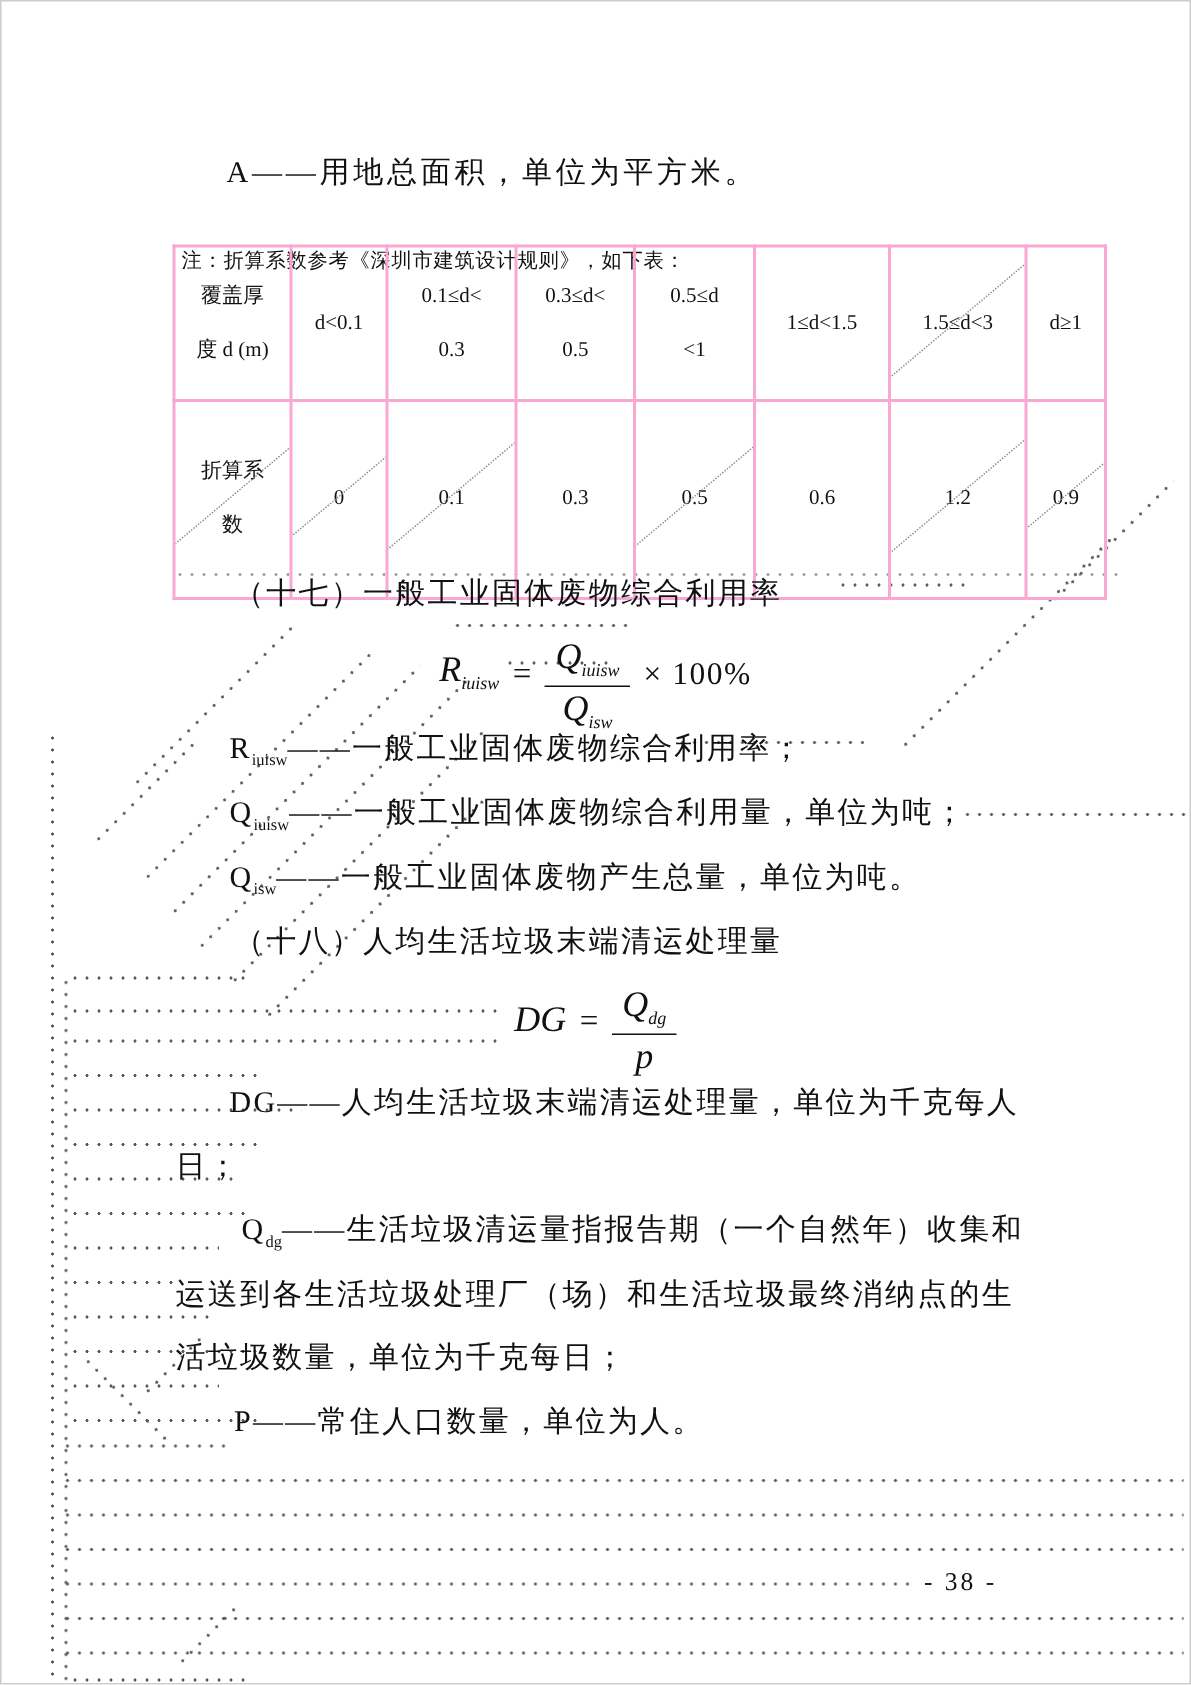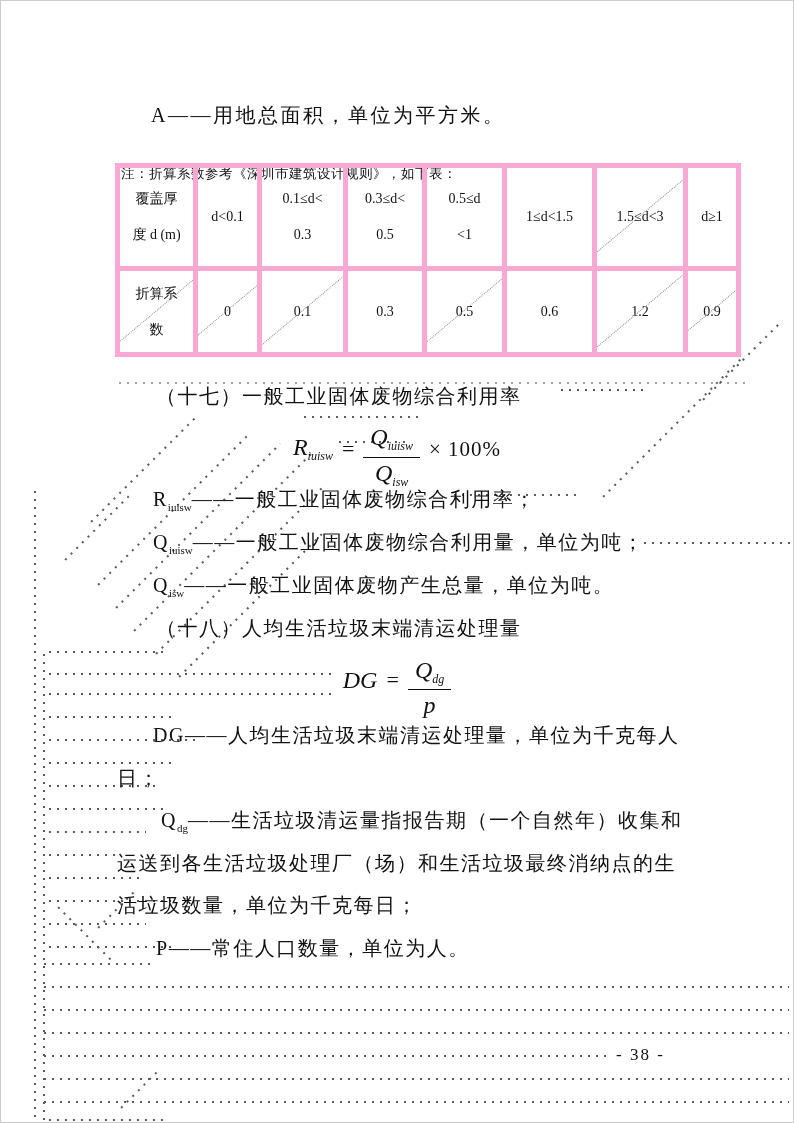--- a/index.html
+++ b/index.html
@@ -9,21 +9,21 @@
           color:#111; overflow:hidden; border:1px solid #cccccc; }
   .abs { position:absolute; }
   .txt { font-size:20px; letter-spacing:1.5px; white-space:nowrap; line-height:1.15; }
   .wide { letter-spacing:2.5px; }
   .note { font-size:13.5px; letter-spacing:0.5px; }
   sub { font-size:11px; letter-spacing:0; }
   .sym { font-size:20px; }
 
   
   table.conv { border-collapse:collapse; table-layout:fixed; font-size:14px; border:2px solid #1a1a1a; }
-  table.conv td { border:5px solid #f9a8d4; text-align:center; vertical-align:middle;
+  table.conv td { border:2px solid #f9a8d4; text-align:center; vertical-align:middle;
                   white-space:pre-line; line-height:36px; padding:0 2px; position:relative; overflow:hidden; }
   td.diag::after { content:""; position:absolute; left:-25%; top:48%; width:150%;
                    border-top:1.5px dotted #8f8f8f; transform:rotate(-40deg); }
 
   
   .formula { position:absolute; left:0; right:0; display:flex; justify-content:center;
              align-items:center; gap:9px; font-size:22px; }
   .formula .it { font-style:italic; font-size:24px; }
   .formula sub { font-size:12px; font-style:italic; }
   .frac { display:inline-flex; flex-direction:column; text-align:center;margin-top:16px; }
@@ -125,21 +125,21 @@
       <td>0.1≤d&lt;
 0.3</td>
       <td>0.3≤d&lt;
 0.5</td>
       <td>0.5≤d
 &lt;1</td>
       <td>1≤d&lt;1.5</td>
       <td class="diag">1.5≤d&lt;3</td>
       <td>d≥1</td>
     </tr>
-    <tr style="height:86px;">
+    <tr style="height:132px;">
       <td class="diag">折算系
 数</td>
       <td class="diag">0</td>
       <td class="diag">0.1</td>
       <td>0.3</td>
       <td class="diag">0.5</td>
       <td>0.6</td>
       <td class="diag">1.2</td>
       <td class="diag">0.9</td>
     </tr>

